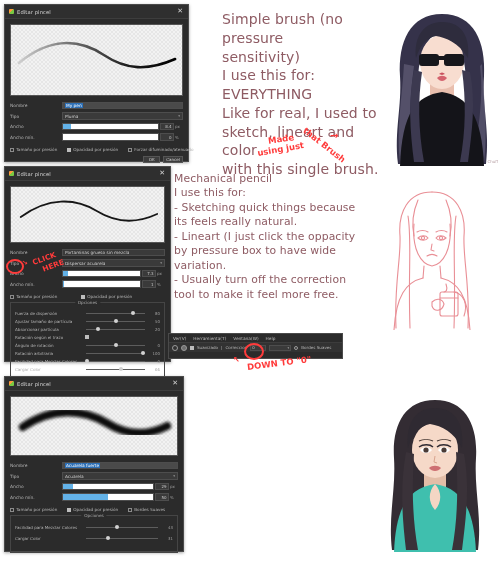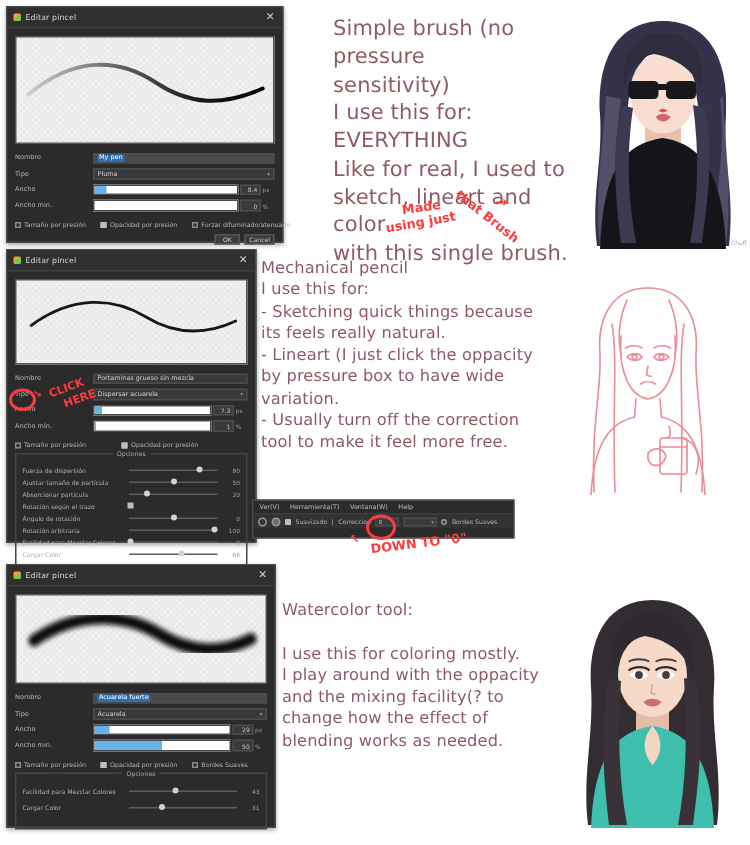--- a/index.html
+++ b/index.html
@@ -516,27 +516,20 @@
   <div class="note" style="left:174px;top:172px;width:195px;font-size:10.8px;">Mechanical pencil
 I use this for:
 - Sketching quick things because
 its feels really natural.
 - Lineart (I just click the oppacity
 by pressure box to have wide
 variation.
 - Usually turn off the correction
 tool to make it feel more free.</div>
 
-  <div class="note" style="left:188px;top:400px;width:180px;font-size:10.8px;">Watercolor tool:
-
-I use this for coloring mostly.
-I play around with the oppacity
-and the mixing facility(? to
-change how the effect of
-blending works as needed.</div>
 
   <div class="hand" style="left:268px;top:134px;font-size:8.5px;transform:rotate(-8deg);">Made</div>
   <div class="hand" style="left:257px;top:144px;font-size:8.5px;transform:rotate(-10deg);">using just</div>
   <div class="hand" style="left:299px;top:140px;font-size:8.5px;transform:rotate(38deg);">that Brush</div>
   <div class="hand" style="left:330px;top:130px;font-size:10px;">→</div>
 
   <div class="art" style="left:384px;top:4px;width:116px;height:162px;">
     <svg viewBox="0 0 116 162" width="116" height="162">
       <g>
 

